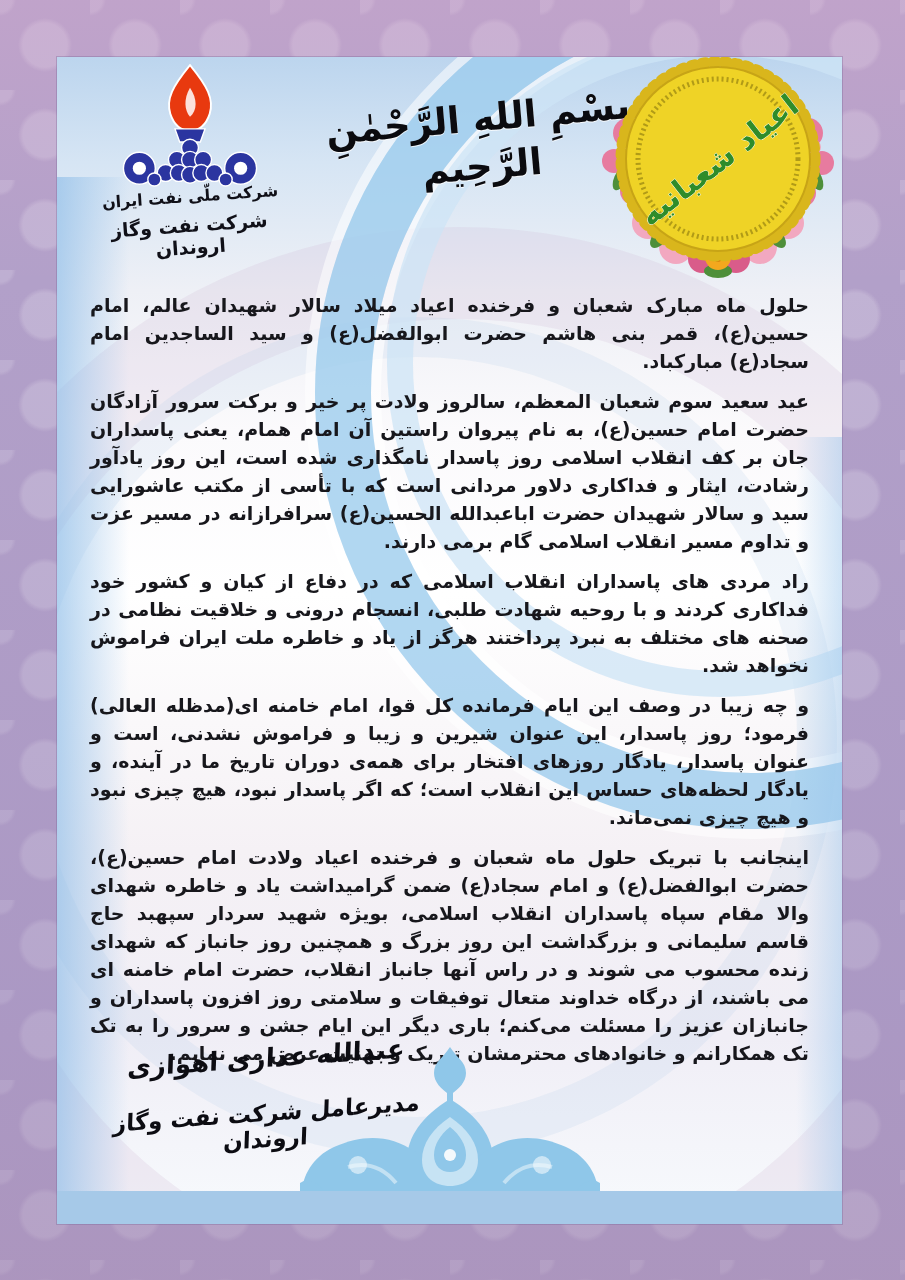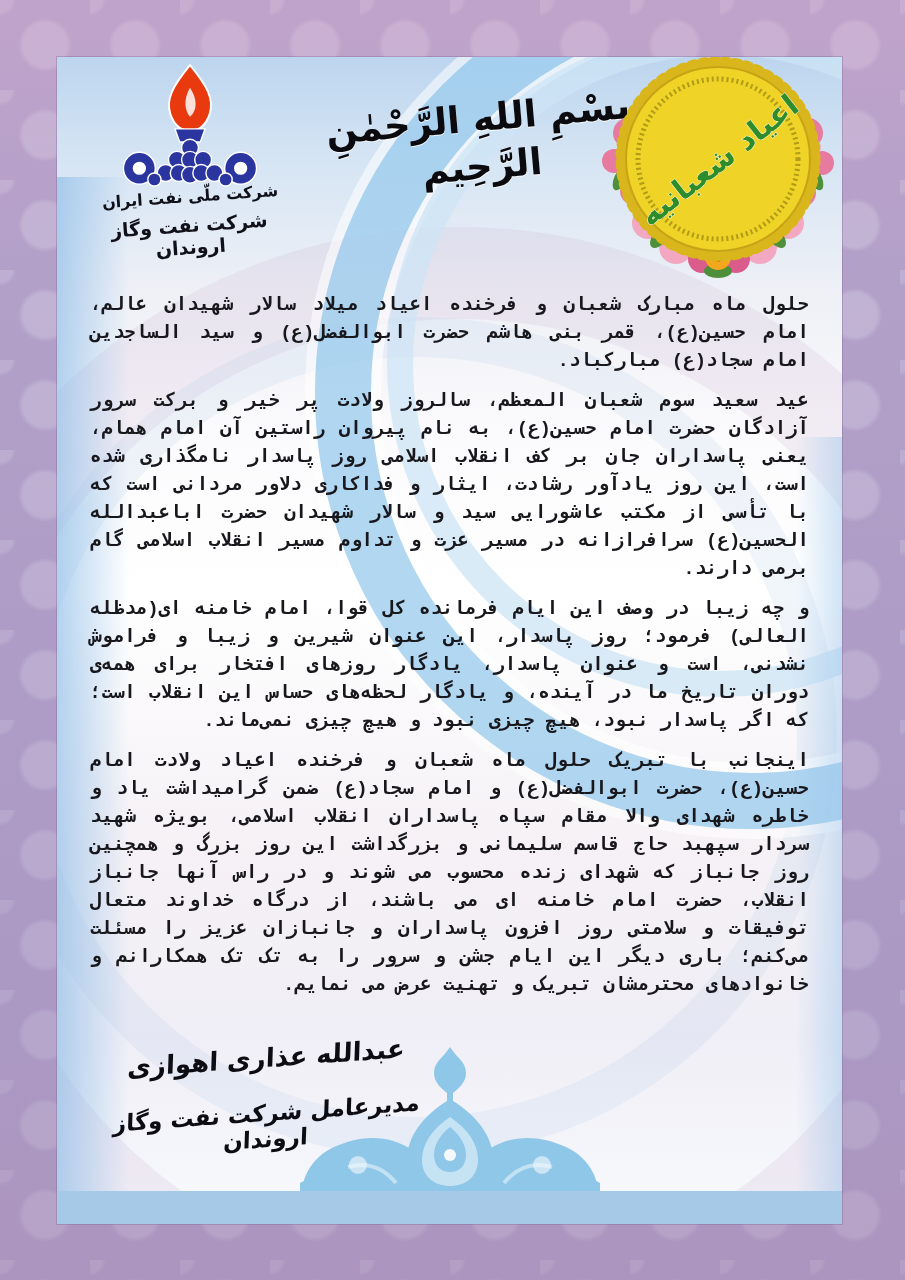--- a/index.html
+++ b/index.html
@@ -43,21 +43,21 @@
   .header{position:relative;height:232px;z-index:3;}
   .logo{position:absolute;left:26px;top:6px;width:214px;text-align:center;}
   .logo svg{display:block;margin:0 auto;}
   .logo-line1{font-size:16px;font-weight:bold;color:#101018;transform:rotate(-4deg);margin-top:-4px;}
   .logo-line2{font-size:19px;font-weight:bold;color:#101018;transform:rotate(-4deg);margin-top:8px;letter-spacing:1px;}
   .bismillah{position:absolute;left:268px;top:38px;width:310px;text-align:center;
     font-size:37px;font-weight:bold;color:#0b0b0f;transform:rotate(-5deg);
     text-shadow:0 1px 0 rgba(255,255,255,.8);line-height:1.3;}
   .medallion{position:absolute;right:-4px;top:-16px;width:256px;height:256px;}
   
-  .content{position:relative;z-index:2;padding:2px 33px 0 33px;direction:rtl;font-family:Liberation Mono, monospace;}
+  .content{position:relative;z-index:2;padding:2px 33px 0 33px;direction:rtl;}
   .content p{
     margin:0 0 12px 0;font-size:19px;font-weight:bold;color:#17171c;
     line-height:28px;text-align:justify;text-align-last:right;
   }
   
   .signature{position:absolute;left:34px;top:986px;width:350px;z-index:3;text-align:center;direction:rtl;}
   .sig-name{font-size:26px;font-weight:bold;color:#0c0c12;transform:rotate(-4deg) skewX(-6deg);line-height:1.2;}
   .sig-title{font-size:23px;font-weight:bold;color:#0c0c12;transform:rotate(-4deg) skewX(-6deg);margin-top:26px;letter-spacing:1px;}
   
   .band{position:absolute;left:0;right:0;bottom:0;height:33px;background:#a6c9e8;z-index:2;}
@@ -158,20 +158,21 @@
         <circle cx="128" cy="118" r="80" fill="none" stroke="#8f7d10" stroke-width="5" stroke-dasharray="2 3" opacity="0.65"></circle>
       </g>
 
       <text x="128" y="130" text-anchor="middle" transform="rotate(-38 128 118)" font-family="DejaVu Sans, sans-serif" font-size="30" font-weight="bold" fill="#2f8c2a" stroke="#ffffff" stroke-width="0.8" paint-order="stroke">اعیاد شعبانیه</text>
     </svg>
   </div>
 
   <div class="content">
     <p>حلول ماه مبارک شعبان و فرخنده اعیاد میلاد سالار شهیدان عالم، امام حسین(ع)، قمر بنی هاشم حضرت ابوالفضل(ع) و سید الساجدین امام سجاد(ع) مبارکباد.</p>
     <p>عید سعید سوم شعبان المعظم، سالروز ولادت پر خیر و برکت سرور آزادگان حضرت امام حسین(ع)، به نام پیروان راستین آن امام همام، یعنی پاسداران جان بر کف انقلاب اسلامی روز پاسدار نامگذاری شده است، این روز یادآور رشادت، ایثار و فداکاری دلاور مردانی است که با تأسی از مکتب عاشورایی سید و سالار شهیدان حضرت اباعبدالله الحسین(ع) سرافرازانه در مسیر عزت و تداوم مسیر انقلاب اسلامی گام برمی دارند.</p>
+    <p>راد مردی های پاسداران انقلاب اسلامی که در دفاع از کیان و کشور خود فداکاری کردند و با روحیه شهادت طلبی، انسجام درونی و خلاقیت نظامی در صحنه های مختلف به نبرد پرداختند هرگز از یاد و خاطره ملت ایران فراموش نخواهد شد.</p>
     <p>و چه زیبا در وصف این ایام فرمانده کل قوا، امام خامنه ای(مدظله العالی) فرمود؛ روز پاسدار، این عنوان شیرین و زیبا و فراموش نشدنی، است و عنوان پاسدار، یادگار روزهای افتخار برای همه‌ی دوران تاریخ ما در آینده، و یادگار لحظه‌های حساس این انقلاب است؛ که اگر پاسدار نبود، هیچ چیزی نبود و هیچ چیزی نمی‌ماند.</p>
     <p>اینجانب با تبریک حلول ماه شعبان و فرخنده اعیاد ولادت امام حسین(ع)، حضرت ابوالفضل(ع) و امام سجاد(ع) ضمن گرامیداشت یاد و خاطره شهدای والا مقام سپاه پاسداران انقلاب اسلامی، بویژه شهید سردار سپهبد حاج قاسم سلیمانی و بزرگداشت این روز بزرگ و همچنین روز جانباز که شهدای زنده محسوب می شوند و در راس آنها جانباز انقلاب، حضرت امام خامنه ای می باشند، از درگاه خداوند متعال توفیقات و سلامتی روز افزون پاسداران و جانبازان عزیز را مسئلت می‌کنم؛ باری دیگر این ایام جشن و سرور را به تک تک همکارانم و خانوادهای محترمشان تبریک و تهنیت عرض می نمایم.</p>
   </div>
 
   <div class="signature">
     <div class="sig-name">عبدالله عذاری اهوازی</div>
     <div class="sig-title">مدیرعامل شرکت نفت وگاز اروندان</div>
   </div>
 
   <svg class="flourish" width="300" height="150" viewBox="0 0 300 150">

